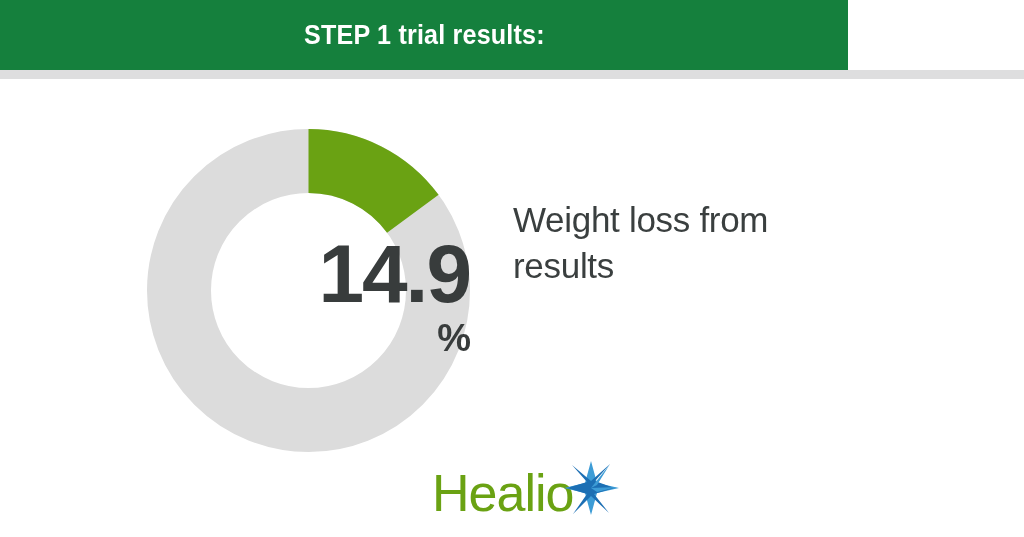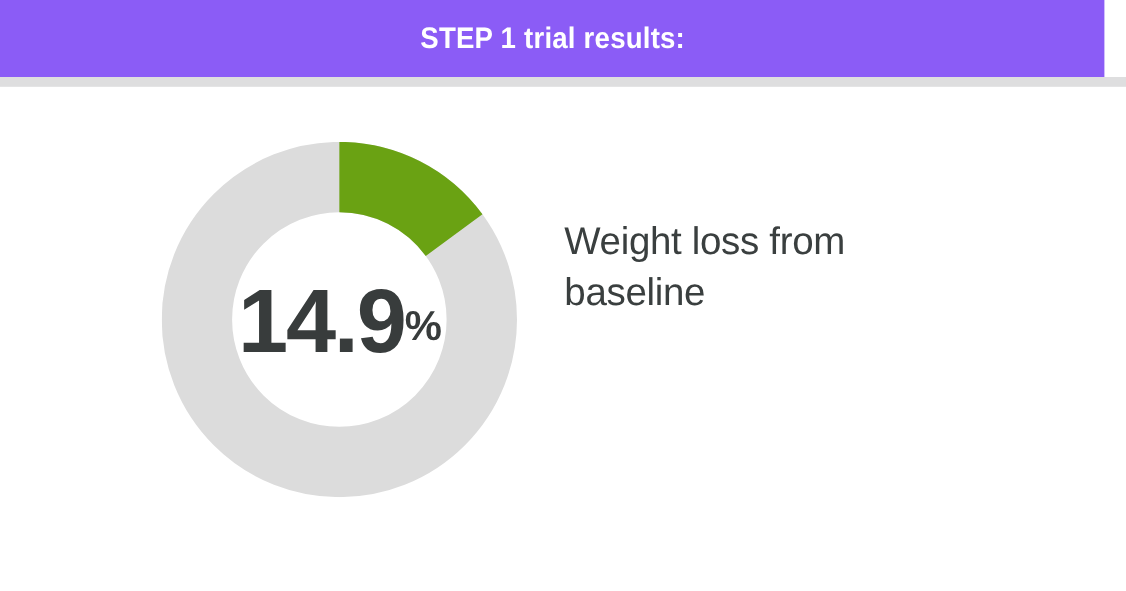--- a/index.html
+++ b/index.html
@@ -19,23 +19,23 @@
     width: 1024px;
     height: 537px;
     background: #ffffff;
   }
 
   
   .header-bar {
     position: absolute;
     left: 0;
     top: 0;
-    width: 1004px;
+    width: 848px;
     height: 70px;
-    background: #8b5cf6;
+    background: #15803d;
     display: flex;
     align-items: center;
     justify-content: center;
   }
   .header-title {
     color: #ffffff;
     font-family: "Liberation Sans Narrow", "Liberation Sans", sans-serif;
     font-size: 27px;
     font-weight: bold;
     letter-spacing: 0.2px;
@@ -75,23 +75,24 @@
     width: 323px;
     height: 323px;
   }
   .donut-center {
     position: absolute;
     left: 0;
     top: 0;
     width: 323px;
     height: 323px;
     display: flex;
-    align-items: center;
+    align-items: flex-end;
     justify-content: center;
     pointer-events: none;
+    flex-direction: column;
   }
   .donut-value {
     color: #383c3c;
     font-size: 82px;
     font-weight: bold;
     letter-spacing: -2px;
     line-height: 1;
     display: inline-block;
     transform: translateY(2px);
   }
@@ -157,18 +158,34 @@
         <circle id="donut-value-arc" cx="161.5" cy="161.5" r="129.5" fill="none" stroke="#6aa213" stroke-width="64" stroke-dasharray="121.2372020946837 692.4352951850727" transform="rotate(-90 161.5 161.5)"></circle>
       </svg>
       <div class="donut-center">
         <span class="donut-value">14.9</span>
           <span class="donut-unit">%</span>
       </div>
     </div>
 
     <div class="caption">
       <span class="caption-line">Weight loss from</span>
-      <span class="caption-line">baseline</span>
+      <span class="caption-line">results</span>
     </div>
 
+    <div class="logo">
+      <svg class="logo-svg" viewBox="0 0 190 66">
+
+        <text x="0" y="52" font-family="Liberation Sans, sans-serif" font-size="52" font-weight="normal" letter-spacing="-1" fill="#6aa213">Healio</text>
+
+        <g transform="translate(132 2)">
+
+          <polygon points="27,0 33,22 55,27 33,32 27,54 21,32 0,27 21,22" fill="#3d9cd6"></polygon>
+
+          <polygon points="46,3 31,20 50,27 30,33 45,52 27,35 9,53 23,33 3,27 23,21 8,4 27,20" fill="#1c6fb4"></polygon>
+
+          <polygon points="27,27 46,3 33,24" fill="#3d9cd6"></polygon>
+          <polygon points="27,27 53,26 33,31" fill="#3d9cd6"></polygon>
+        </g>
+      </svg>
+    </div>
 
   </div>
 </div>
 
 </body></html>

